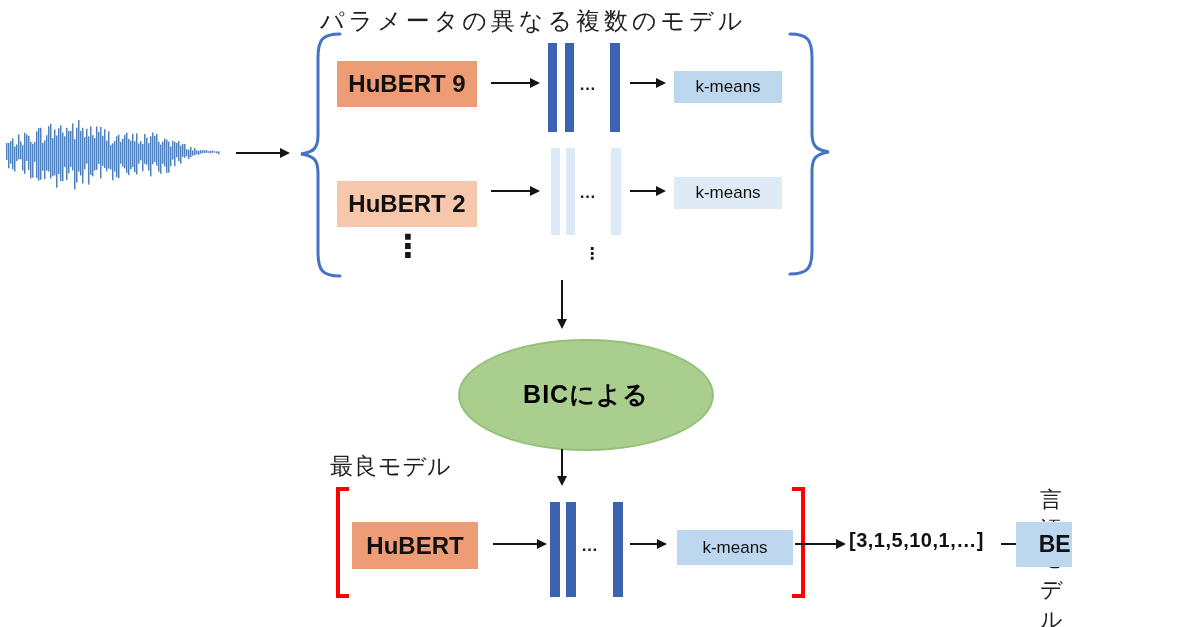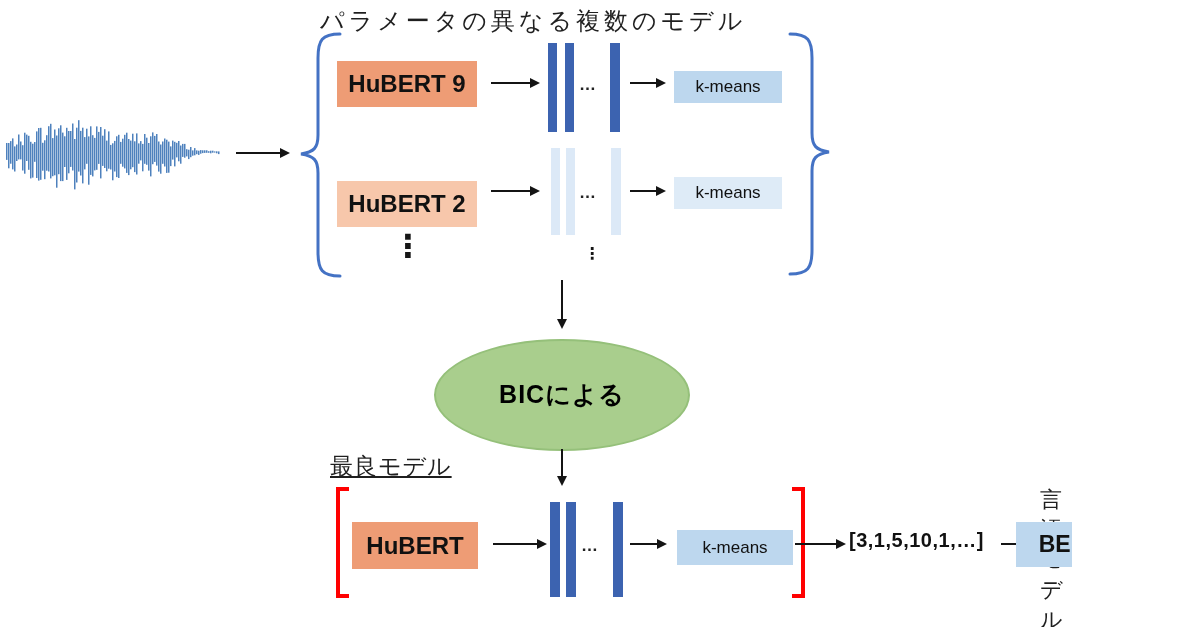--- a/index.html
+++ b/index.html
@@ -3,21 +3,21 @@
 <meta charset="utf-8">
 <style>
   html,body{margin:0;padding:0;background:#fff;}
   .stage{
     position:relative;width:1072px;height:627px;background:#ffffff;overflow:hidden;
     font-family:"Liberation Sans","DejaVu Sans",sans-serif;color:#1a1a1a;
   }
   .abs{position:absolute;}
   .jp{color:#1f1f1f;}
   .title-top{left:320px;top:5px;font-size:24px;letter-spacing:4px;}
-  .best-label{left:330px;top:451px;font-size:23px;letter-spacing:1px;text-decoration:underline;}
+  .best-label{left:330px;top:451px;font-size:23px;letter-spacing:1px;}
   .lm-label{left:1040px;top:485px;font-size:22px;letter-spacing:1px;}
 
   
   .box{display:flex;align-items:center;justify-content:center;box-sizing:border-box;}
   .model-box{font-size:24px;font-weight:700;color:#111;}
   .model-strong{background:var(--model-strong,#EE9C75);border:1px solid var(--model-strong,#EE9C75);}
   .model-light{background:var(--model-light,#F7C7AB);border:1px solid var(--model-light,#F7C7AB);}
   .kmeans-box{font-size:17px;color:#111;}
   .kmeans-strong{background:var(--kmeans-strong,#BDD7EE);}
   .kmeans-light{background:var(--kmeans-light,#DEEBF7);}
@@ -38,21 +38,21 @@
     border-top:10px solid #141414;border-left:5px solid transparent;border-right:5px solid transparent;}
 
   
   .brace{position:absolute;}
   .brace path{stroke:var(--brace,#4472C4);stroke-width:3;fill:none;stroke-linecap:round;}
   .rbracket{position:absolute;width:13px;height:111px;box-sizing:border-box;}
   .rbracket-left{border-left:4px solid var(--bracket,#FF0000);border-top:4px solid var(--bracket,#FF0000);border-bottom:4px solid var(--bracket,#FF0000);}
   .rbracket-right{border-right:4px solid var(--bracket,#FF0000);border-top:4px solid var(--bracket,#FF0000);border-bottom:4px solid var(--bracket,#FF0000);}
 
   
-  .bic{left:434px;top:339px;width:252px;height:108px;border-radius:50%;
+  .bic{left:458px;top:339px;width:252px;height:108px;border-radius:50%;
     background:var(--ellipse-fill,#A9CE8D);border:2px solid var(--ellipse-border,#95C07A);
     display:flex;flex-direction:column;align-items:center;justify-content:center;}
   .bic-line{font-size:25px;font-weight:600;line-height:1.25;color:#000;letter-spacing:1px;}
 
   .vdots{position:absolute;font-weight:700;color:#161616;line-height:1.05;}
   .vdots-big{left:392px;top:230px;font-size:32px;}
   .vdots-small{left:584px;top:246px;font-size:16px;}
 
   .tokens{left:849px;top:529px;font-size:20px;font-weight:700;color:#111;letter-spacing:0.5px;}
 

